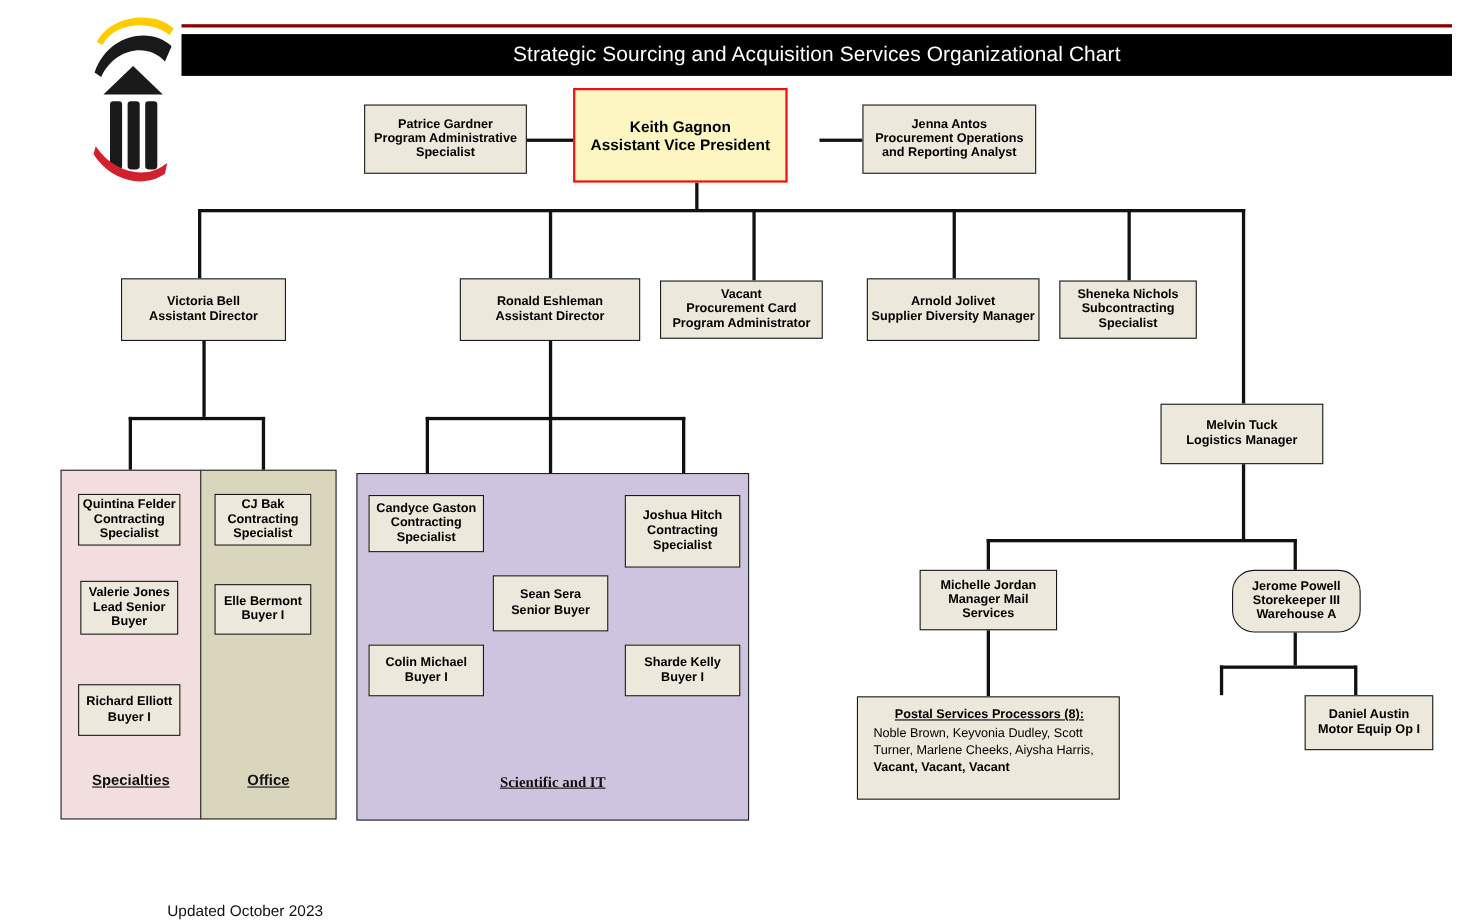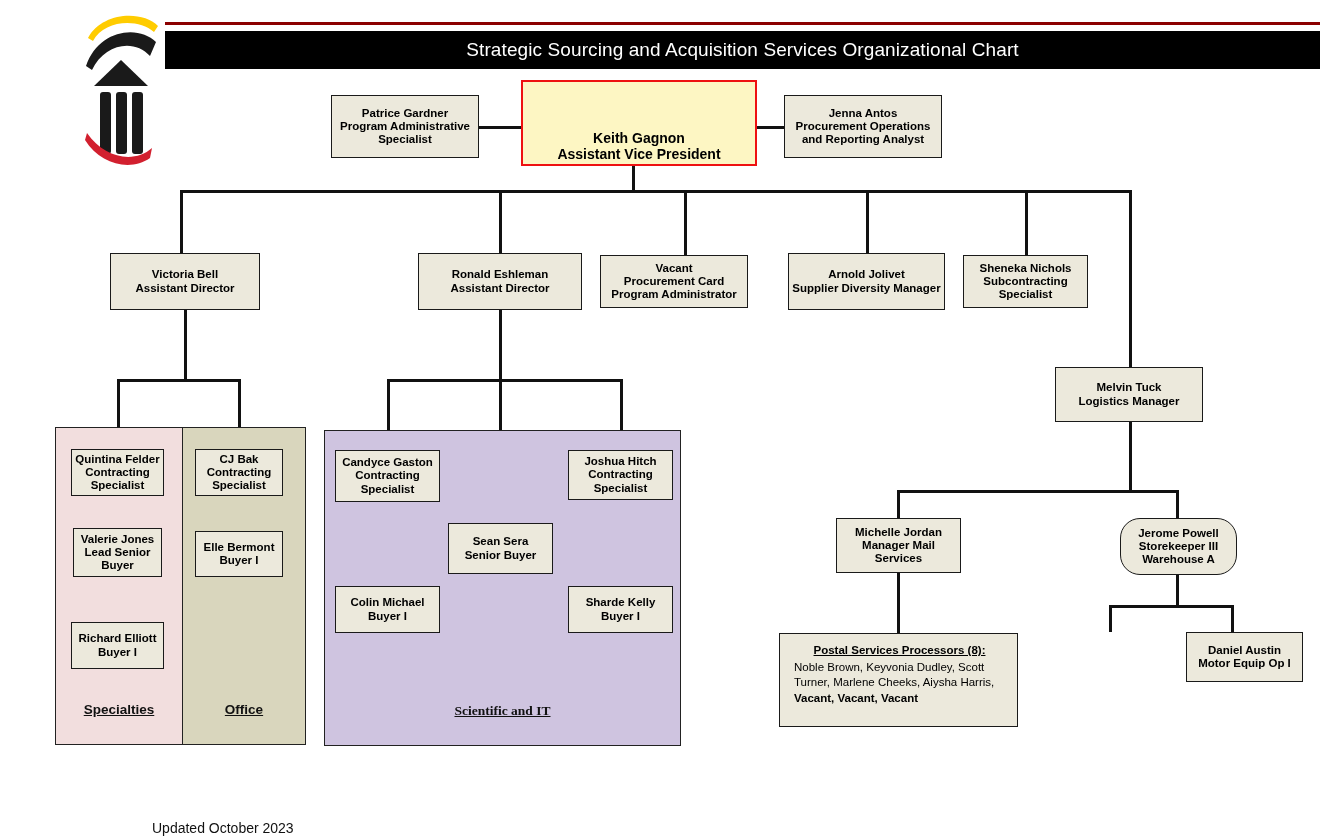--- a/index.html
+++ b/index.html
@@ -100,21 +100,21 @@
 
   <div class="ln hl" style="left:745px;top:126px;width:39px;"></div>
 
   <div class="ln vl" style="left:632px;top:166px;height:26px;"></div>
 
   <div class="node" style="left:331px;top:95px;width:148px;height:63px;">
     <span class="nm">Patrice Gardner</span>
     <span class="ti">Program Administrative Specialist</span>
   </div>
 
-  <div class="node head" style="left:521px;top:80px;width:236px;height:86px;justify-content:flex-end;">
+  <div class="node head" style="left:521px;top:80px;width:195px;height:86px;">
     <span class="nm">Keith Gagnon</span>
     <span class="ti">Assistant Vice President</span>
   </div>
 
   <div class="node" style="left:784px;top:95px;width:158px;height:63px;">
     <span class="nm">Jenna Antos</span>
     <span class="ti">Procurement Operations and Reporting Analyst</span>
   </div>
 
   <div class="ln hl" style="left:180px;top:190px;width:952px;"></div>
@@ -197,21 +197,21 @@
   </div>
 
   <div class="node" style="left:335px;top:450px;width:105px;height:52px;">
     <span class="nm">Candyce Gaston</span>
     <span class="ti">Contracting Specialist</span>
   </div>
   <div class="node" style="left:448px;top:523px;width:105px;height:51px;">
     <span class="nm">Sean Sera</span>
     <span class="ti">Senior Buyer</span>
   </div>
-  <div class="node" style="left:568px;top:450px;width:105px;height:50px;">
+  <div class="node" style="left:568px;top:450px;width:105px;height:66px;">
     <span class="nm">Joshua Hitch</span>
     <span class="ti">Contracting Specialist</span>
   </div>
   <div class="node" style="left:335px;top:586px;width:105px;height:47px;">
     <span class="nm">Colin Michael</span>
     <span class="ti">Buyer I</span>
   </div>
   <div class="node" style="left:568px;top:586px;width:105px;height:47px;">
     <span class="nm">Sharde Kelly</span>
     <span class="ti">Buyer I</span>

